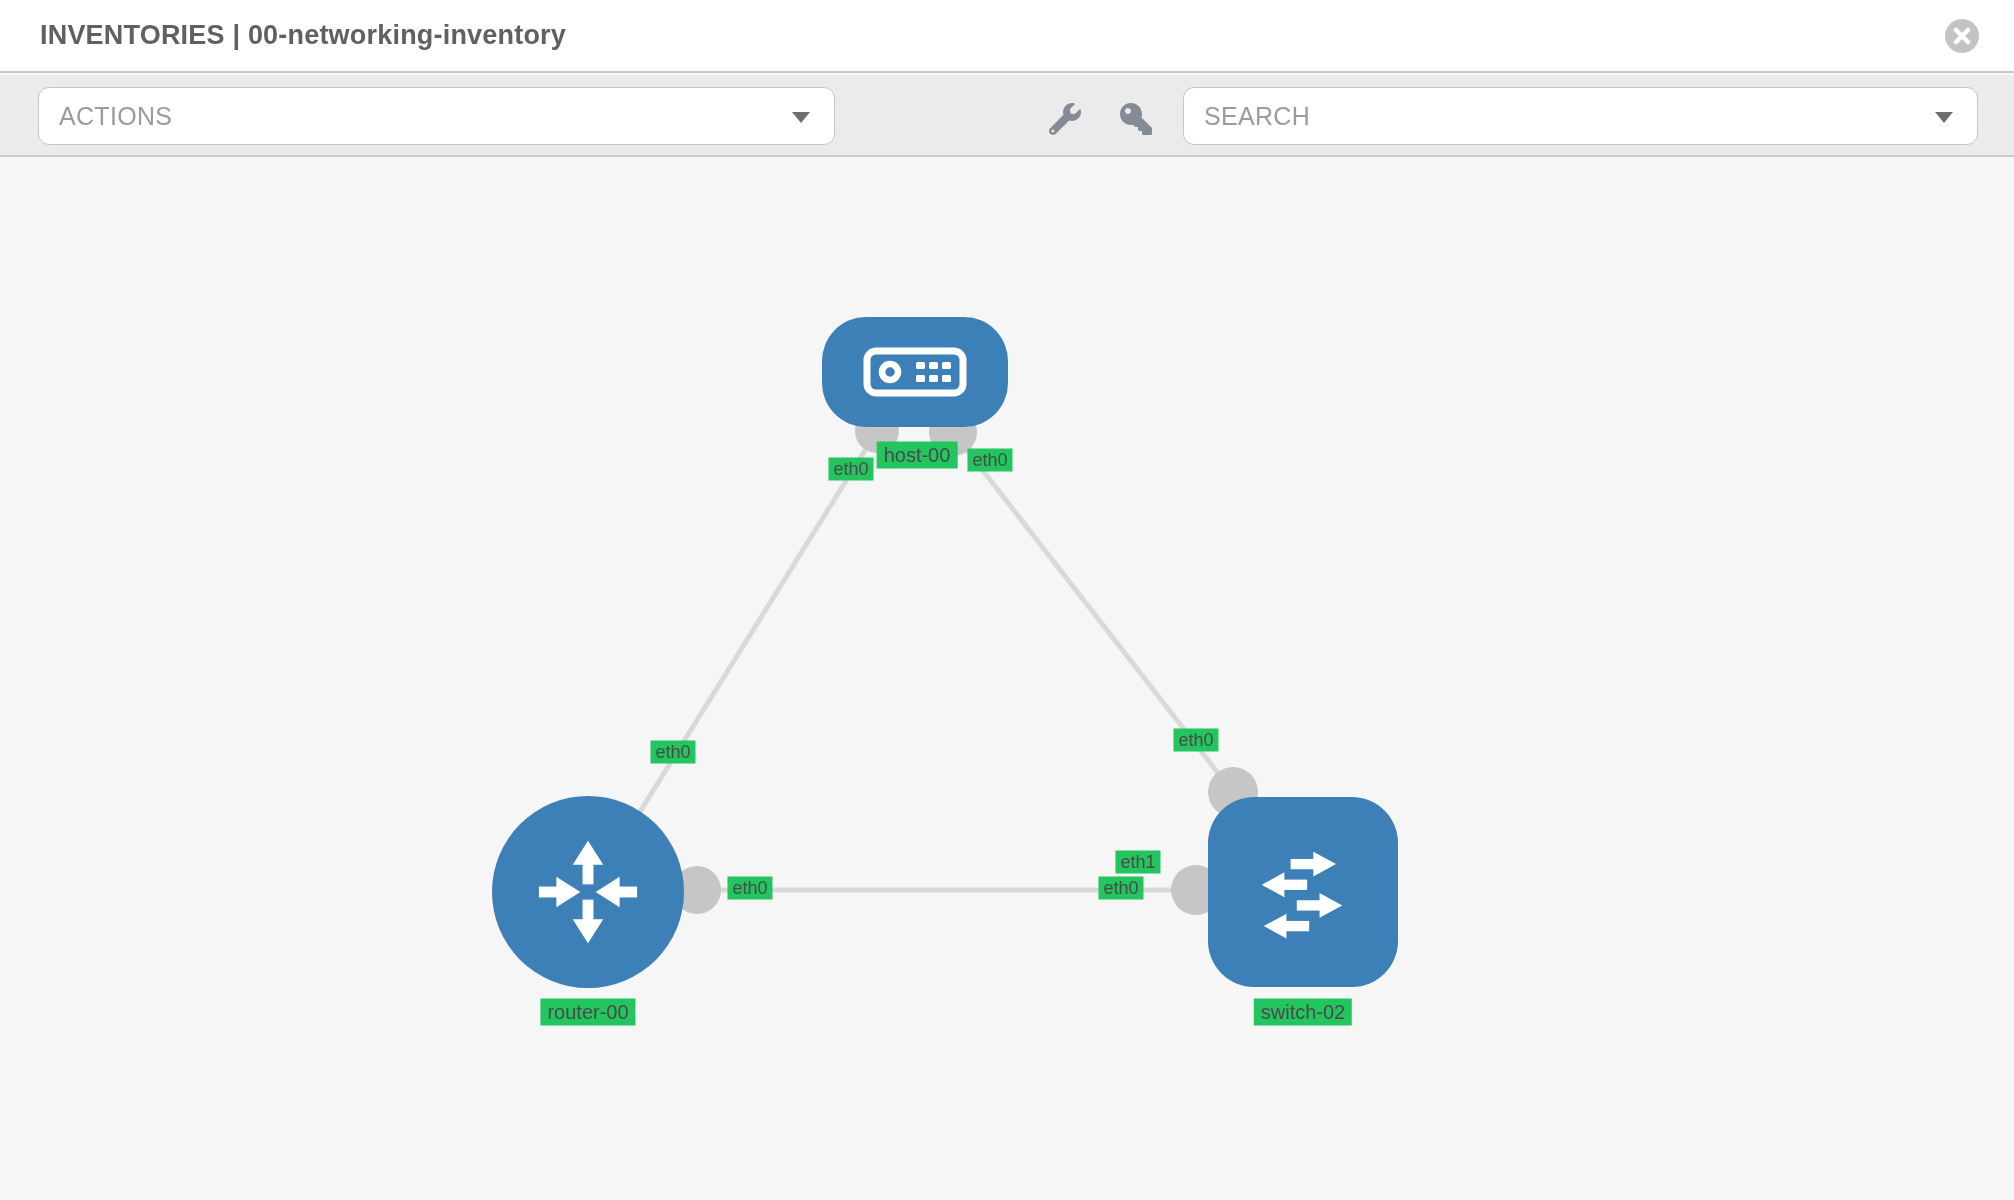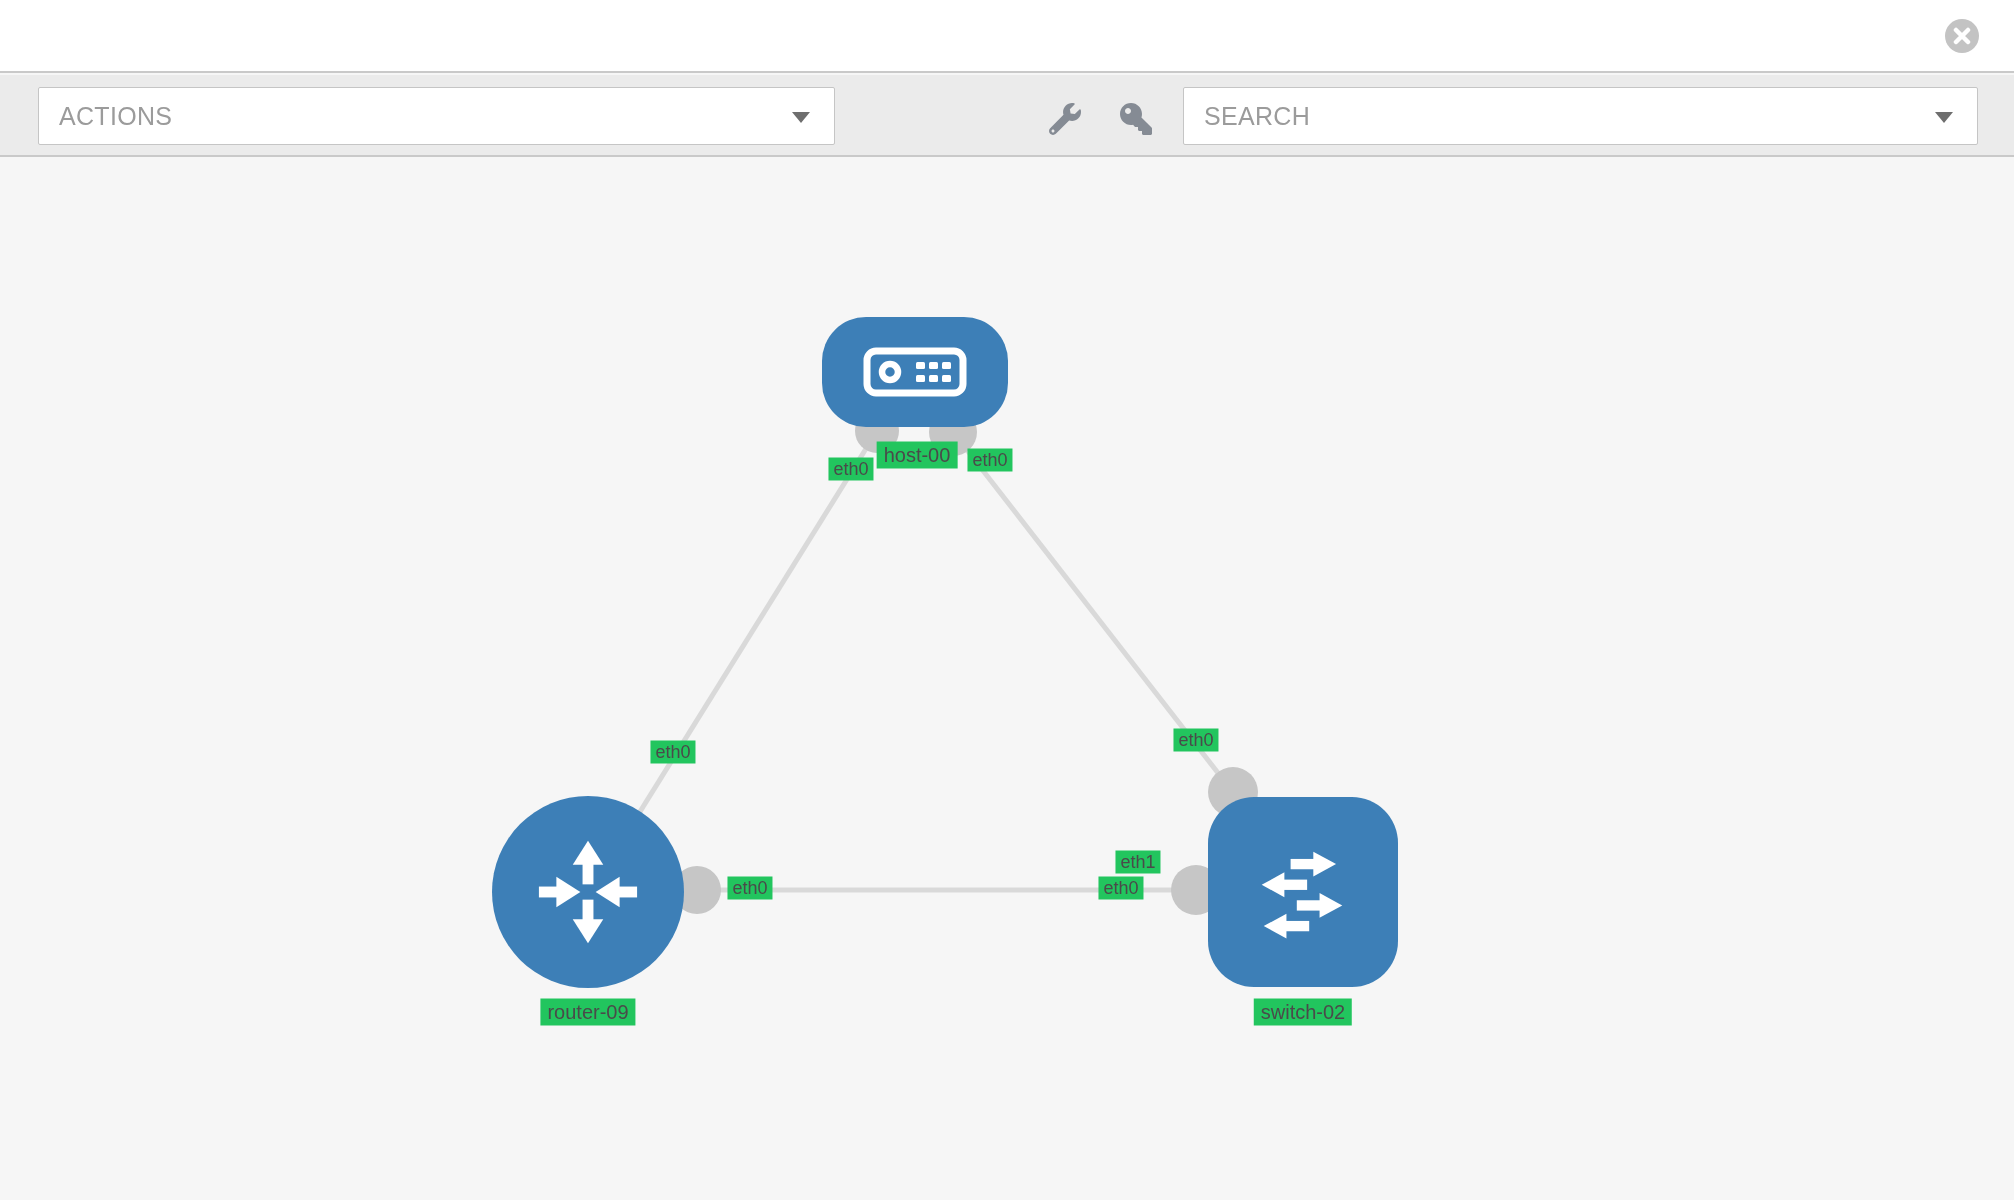--- a/index.html
+++ b/index.html
@@ -27,21 +27,21 @@
   }
   .close-btn svg { display: block; }
 
   
   .toolbar {
     position: absolute; top: 75px; left: 0; width: 2014px; height: 82px;
     background: #ebebeb; border-bottom: 2px solid #c9c9c9;
   }
   .select-box {
     position: absolute; top: 12px; height: 58px;
-    background: #ffffff; border: 1px solid #c5c5c5; border-radius: 2px;
+    background: #ffffff; border: 1px solid #c5c5c5; border-radius: 11px;
     display: flex; align-items: center; cursor: pointer;
   }
   .select-box .select-label {
     margin-left: 20px; font-size: 25px; color: #9b9b9b; letter-spacing: 0.3px;
   }
   .select-caret {
     position: absolute; right: 24px; top: 50%; margin-top: -4px;
     width: 0; height: 0;
     border-left: 9px solid transparent; border-right: 9px solid transparent;
     border-top: 11px solid #6e6e6e;
@@ -71,20 +71,21 @@
     position: absolute; transform: translate(-50%, -50%);
     background: #22c55e; color: #4a4a4a; white-space: nowrap;
   }
   .node-label { font-size: 20px; padding: 2px 7px; }
   .iface-label { font-size: 18px; padding: 1px 5px; }
 </style>
 </head>
 <body>
 
 <div class="header">
+  <div class="header-title">INVENTORIES | 00-networking-inventory</div>
   <div class="close-btn">
     <svg width="18" height="18" viewBox="0 0 18 18">
       <path d="M3 3 L15 15 M15 3 L3 15" stroke="#ffffff" stroke-width="4.5" stroke-linecap="round"></path>
     </svg>
   </div>
 </div>
 
 <div class="toolbar">
   <div class="select-box actions-box">
     <span class="select-label">ACTIONS</span>
@@ -165,21 +166,21 @@
         <polygon points="20,53 42,41 42,65" stroke="none"></polygon>
         <line x1="54" y1="73" x2="78" y2="73"></line>
         <polygon points="98,73 76,61 76,85" stroke="none"></polygon>
         <line x1="66" y1="93" x2="42" y2="93"></line>
         <polygon points="22,93 44,81 44,105" stroke="none"></polygon>
       </g>
     </svg>
   </div>
 
   <div class="graph-label node-label" style="left:917px; top:296px;">host-00</div>
-  <div class="graph-label node-label" style="left:588px; top:853px;">router-09</div>
+  <div class="graph-label node-label" style="left:588px; top:853px;">router-00</div>
   <div class="graph-label node-label" style="left:1303px; top:853px;">switch-02</div>
 
   <div class="graph-label iface-label" style="left:851px; top:310px;">eth0</div>
   <div class="graph-label iface-label" style="left:990px; top:301px;">eth0</div>
   <div class="graph-label iface-label" style="left:673px; top:593px;">eth0</div>
   <div class="graph-label iface-label" style="left:1196px; top:581px;">eth0</div>
   <div class="graph-label iface-label" style="left:750px; top:729px;">eth0</div>
 
   <div class="graph-label iface-label" style="left:1121px; top:729px;">eth0</div>
   <div class="graph-label iface-label" style="left:1138px; top:703px;">eth1</div>

